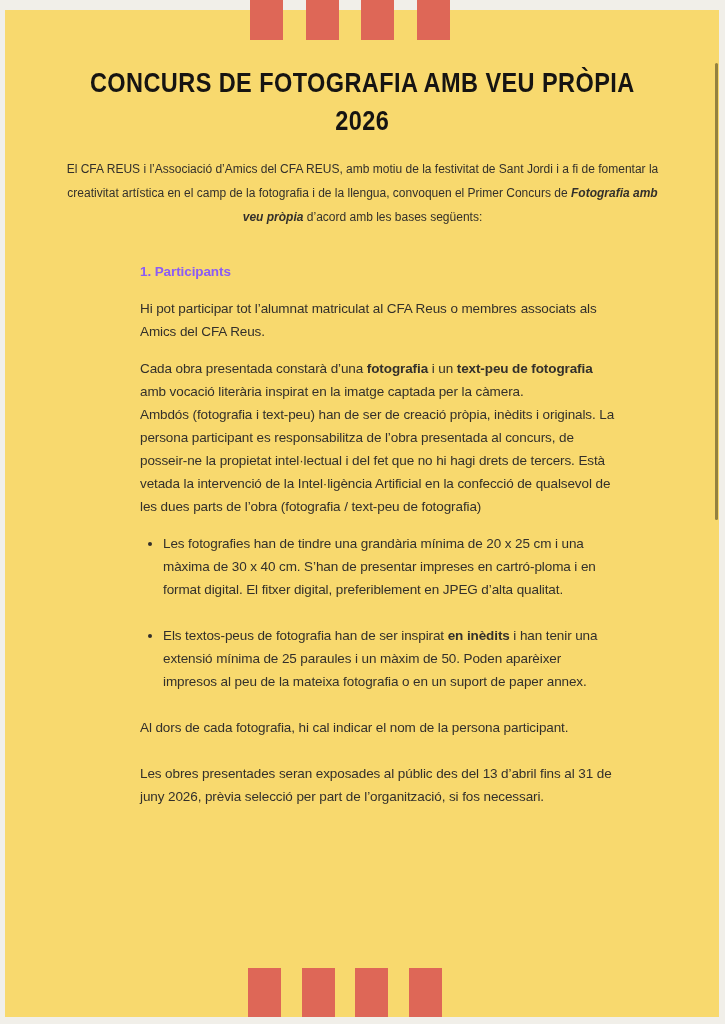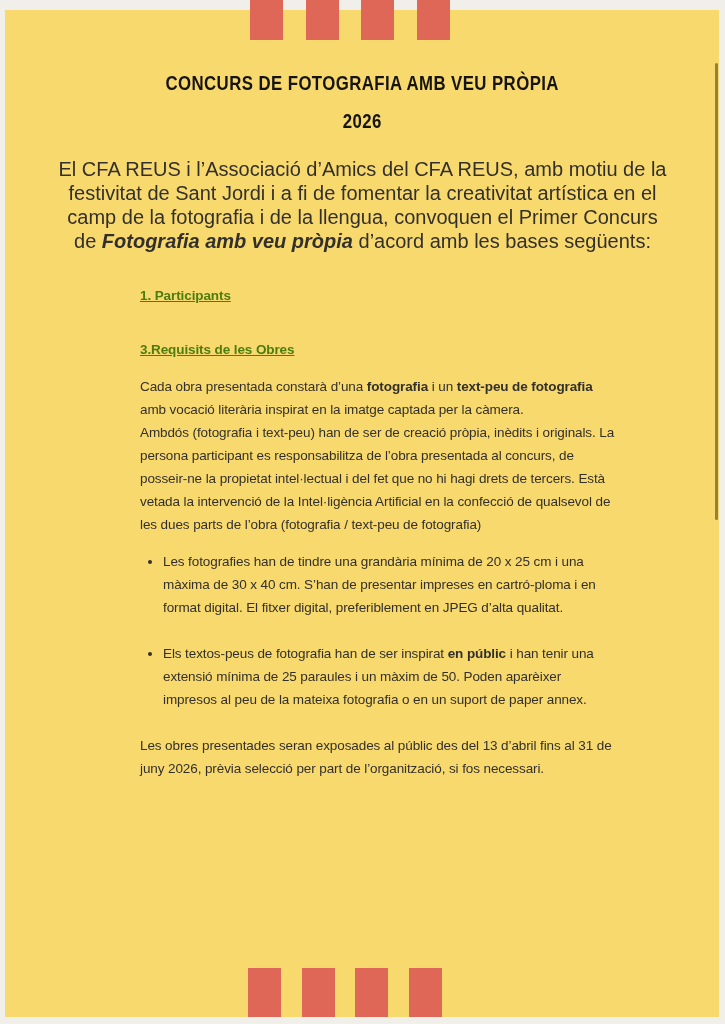--- a/index.html
+++ b/index.html
@@ -41,48 +41,47 @@
   .stripes-bottom{bottom:0;top:auto;height:60px;}
   .stripes-bottom .stripe{top:auto;}
 
   .content{position:absolute;left:0;top:0;width:725px;}
 
   .title{
     margin-top:64px;
     text-align:center;
     color:var(--title-color);
     font-weight:700;
-    font-size:20px;
+    font-size:28px;
     line-height:38px;
     letter-spacing:.5px;
   }
   .title-line{display:inline-block;transform:scaleX(.84);transform-origin:50% 50%;white-space:nowrap;}
 
   .intro{
     margin:17px auto 0;
     width:612px;
     text-align:center;
-    font-size:20px;
+    font-size:12px;
     line-height:24px;
   }
   .intro .emph{font-weight:700;font-style:italic;}
 
   .body-col{
     margin-left:140px;
     width:476px;
     font-size:13.5px;
     line-height:23px;
     letter-spacing:-.1px;
   }
   .body-col h2{
     font-size:13.5px;
     font-weight:700;
     margin:31px 0 14px;
-    color:#4d7c0f;
-    text-decoration:underline;
+    color:#8b5cf6;
   }
   .body-col p{margin:0 0 14px;}
   strong{font-weight:700;}
 
   ul.req-list{
     list-style:disc;
     margin:10px 0 14px;
     padding-left:23px;
   }
   ul.req-list li{margin-bottom:23px;}
@@ -121,31 +120,32 @@
   <h1 class="title">
     <span class="title-line">CONCURS DE FOTOGRAFIA AMB VEU PRÒPIA</span><br>
     <span class="title-line">2026</span>
   </h1>
 
   <p class="intro"><span>El CFA REUS i l’Associació d’Amics del CFA REUS, amb motiu de la festivitat de Sant Jordi i a fi de fomentar la creativitat artística en el camp de la fotografia i de la llengua, convoquen el Primer Concurs de </span><span class="emph">Fotografia amb veu pròpia</span><span> d’acord amb les bases següents:</span></p>
 
   <div class="body-col">
 
     <h2>1. Participants</h2>
+    <p>Hi pot participar tot l’alumnat matriculat al CFA Reus o membres associats als Amics del CFA Reus.</p>
 
 
-    <h2>3.Requisits de les Obres</h2>
     <p><span>Cada obra presentada constarà d’una </span><strong>fotografia</strong><span> i un </span><strong>text-peu de fotografia</strong><span> amb vocació literària inspirat en la imatge captada per la càmera.</span><br><span>Ambdós (fotografia i text-peu) han de ser de creació pròpia, inèdits i originals. La persona participant es responsabilitza de l’obra presentada al concurs, de posseir-ne la propietat intel·lectual i del fet que no hi hagi drets de tercers. Està vetada la intervenció de la Intel·ligència Artificial en la confecció de qualsevol de les dues parts de l’obra (fotografia / text-peu de fotografia)</span></p>
 
     <ul class="req-list">
       <li>Les fotografies han de tindre una grandària mínima de 20 x 25 cm i una màxima de 30 x 40 cm. S’han de presentar impreses en cartró-ploma i en format digital. El fitxer digital, preferiblement en JPEG d’alta qualitat.</li>
-      <li><span>Els textos-peus de fotografia han de ser inspirat </span><strong>en públic</strong><span> i han tenir una extensió mínima de 25 paraules i un màxim de 50. Poden aparèixer impresos al peu de la mateixa fotografia o en un suport de paper annex.</span></li>
+      <li><span>Els textos-peus de fotografia han de ser inspirat </span><strong>en inèdits</strong><span> i han tenir una extensió mínima de 25 paraules i un màxim de 50. Poden aparèixer impresos al peu de la mateixa fotografia o en un suport de paper annex.</span></li>
     </ul>
 
     <div class="closing">
+      <p>Al dors de cada fotografia, hi cal indicar el nom de la persona participant.</p>
       <p>Les obres presentades seran exposades al públic des del 13 d’abril fins al 31 de juny 2026, prèvia selecció per part de l’organització, si fos necessari.</p>
 
     </div>
 
   </div>
 </div>
 
 <div class="scrollbar-thumb"></div>
 
 </body></html>

